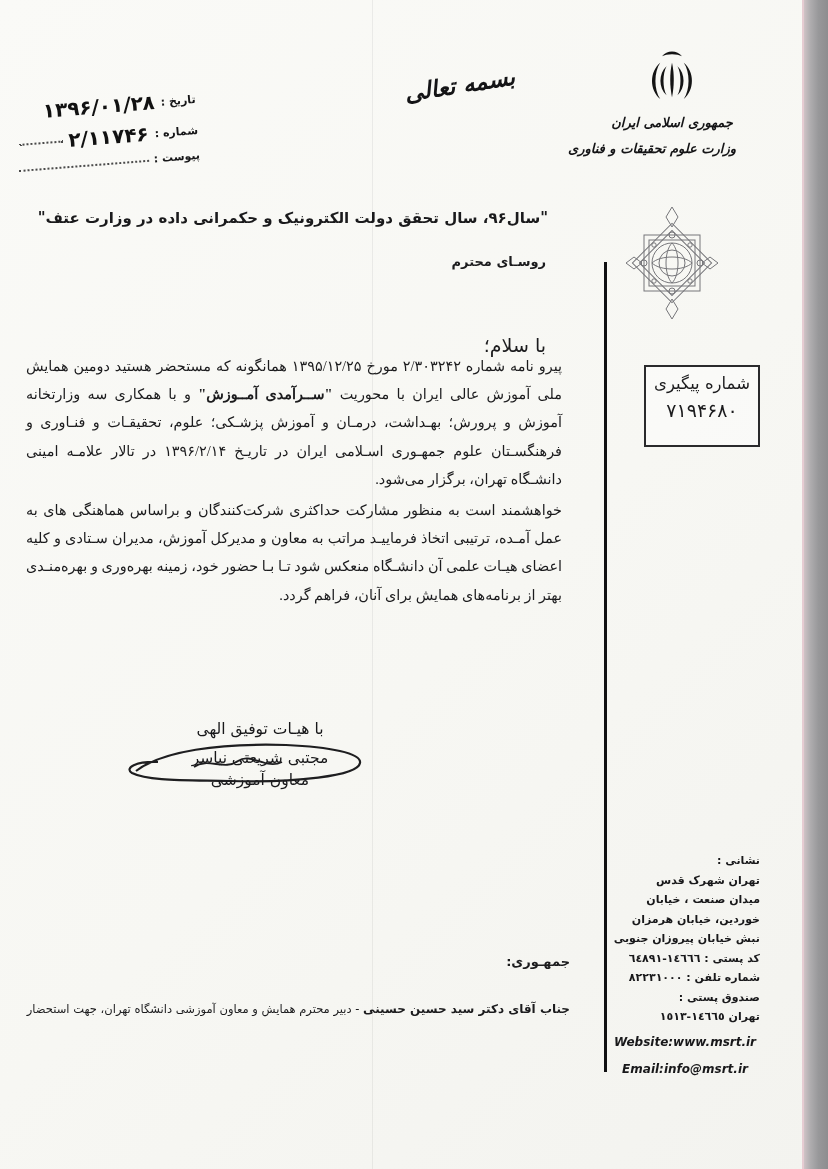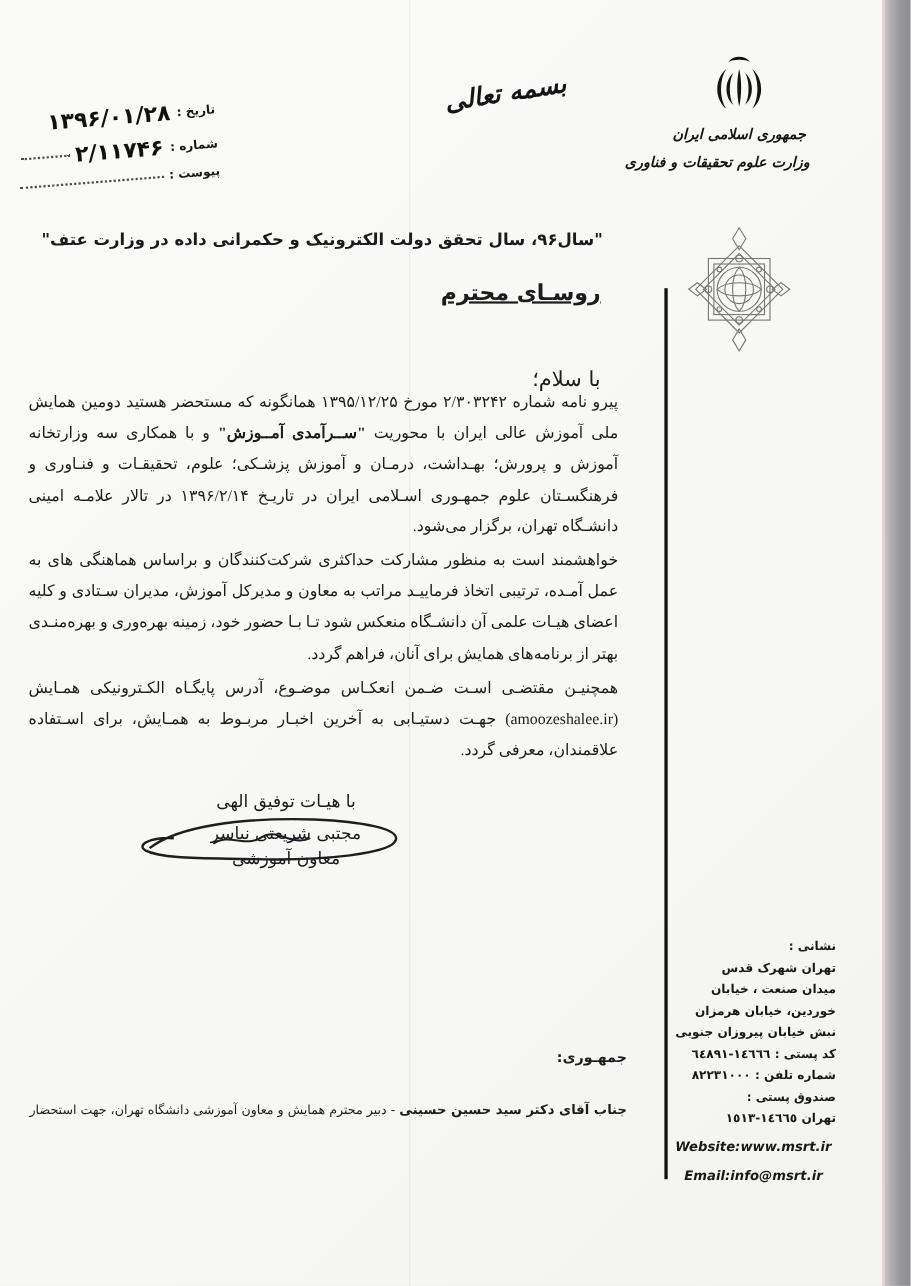--- a/index.html
+++ b/index.html
@@ -39,21 +39,21 @@
   
   .emblem-block { position:absolute; left:608px; top:48px; width:128px; text-align:center; }
   .emblem-block svg { display:block; margin:0 auto; }
   .gov-line { font-size:13px; font-weight:600; font-style:italic; line-height:26px;
               direction:rtl; white-space:nowrap; color:#141416; }
   
   .slogan { position:absolute; right:280px; top:209px; direction:rtl;
             font-size:15px; font-weight:600; white-space:nowrap; color:#1a1a1c; }
   
   .recipient { position:absolute; right:282px; top:254px; direction:rtl; text-align:right; }
-  .recipient-title { font-size:20px; font-weight:bold;text-decoration:underline; }
+  .recipient-title { font-size:13px; font-weight:bold; }
   .recipient-line  { font-size:14.5px; margin-top:9px; white-space:nowrap; }
   .salutation { position:absolute; right:282px; top:334px; direction:rtl; font-size:19px; }
   
   .letter-body {
     position:absolute; left:26px; top:352px; width:536px;
     direction:rtl; text-align:justify; font-size:14.4px; line-height:28.2px; color:#1b1b1d;font-family:Liberation Serif, serif;
   }
   .letter-body p { margin:0 0 3px 0; }
   .url { direction:ltr; unicode-bidi:embed; }
   
@@ -126,21 +126,20 @@
   <div class="slogan">"سال۹۶، سال تحقق دولت الکترونیک و حکمرانی داده در وزارت عتف"</div>
 
   <div class="recipient">
     <div class="recipient-title">روسـای محترم</div>
   </div>
   <div class="salutation">با سلام؛</div>
 
   <div class="letter-body">
     <p><span>پیرو نامه شماره ۲/۳۰۳۲۴۲ مورخ ۱۳۹۵/۱۲/۲۵ همانگونه که مستحضر هستید دومین همایش ملی آموزش عالی ایران با محوریت </span><b>"ســرآمدی آمــوزش"</b><span> و با همکاری سه وزارتخانه آموزش و پرورش؛ بهـداشت، درمـان و آموزش پزشـکی؛ علوم، تحقیقـات و فنـاوری و فرهنگسـتان علوم جمهـوری اسـلامی ایران در تاریـخ ۱۳۹۶/۲/۱۴ در تالار علامـه امینی دانشـگاه تهران، برگزار می‌شود.</span></p>
     <p>خواهشمند است به منظور مشارکت حداکثری شرکت‌کنندگان و براساس هماهنگی های به عمل آمـده، ترتیبی اتخاذ فرماییـد مراتب به معاون و مدیرکل آموزش، مدیران سـتادی و کلیه اعضای هیـات علمی آن دانشـگاه منعکس شود تـا بـا حضور خود، زمینه بهره‌وری و بهره‌منـدی بهتر از برنامه‌های همایش برای آنان، فراهم گردد.</p>
-    <p><span>همچنیـن مقتضـی اسـت ضـمن انعکـاس موضـوع، آدرس پایگـاه الکـترونیکی همـایش (</span><span class="url">amoozeshalee.ir</span><span>) جهـت دستیـابی به آخرین اخبـار مربـوط به همـایش، برای اسـتفاده علاقمندان، معرفی گردد.</span></p>
   </div>
 
   <div class="signature">
     <div>با هیـات توفیق الهی</div>
     <div class="sig-name">
       <span>مجتبی شریعتی نیاسر</span>
       <svg class="sig-scrawl" width="250" height="58" viewBox="0 0 250 58">
         <path d="M12 36 C38 16 95 8 162 10 C205 12 238 18 236 28 C234 41 170 48 105 46 C60 45 24 46 8 38 C0 33 12 26 34 27" fill="none" stroke="#1e1e20" stroke-width="2.2"></path>
         <path d="M70 32 C84 22 100 36 114 26 C127 17 142 35 158 27" fill="none" stroke="#1e1e20" stroke-width="1.8"></path>
       </svg>
@@ -168,20 +167,24 @@
         <circle cx="54" cy="94" r="3"></circle>
       <circle cx="26" cy="66" r="3"></circle>
         <circle cx="82" cy="66" r="3"></circle>
       <circle cx="36" cy="48" r="2.2"></circle>
         <circle cx="72" cy="48" r="2.2"></circle>
       <circle cx="36" cy="84" r="2.2"></circle>
         <circle cx="72" cy="84" r="2.2"></circle>
     </g>
   </svg>
 
+  <div class="tracking-box">
+    <div class="tracking-label">شماره پیگیری</div>
+    <div class="tracking-number">۷۱۹۴۶۸۰</div>
+  </div>
 
   <div class="contact">
     <div>نشانی :</div>
     <div>تهران شهرک قدس</div>
     <div>میدان صنعت ، خیابان</div>
     <div>خوردین، خیابان هرمزان</div>
     <div>نبش خیابان پیروزان جنوبی</div>
     <div>کد پستی : ⁦١٤٦٦٦-٦٤٨٩١⁩</div>
     <div>شماره تلفن : ٨٢٢٣١٠٠٠</div>
     <div>صندوق پستی :</div>

